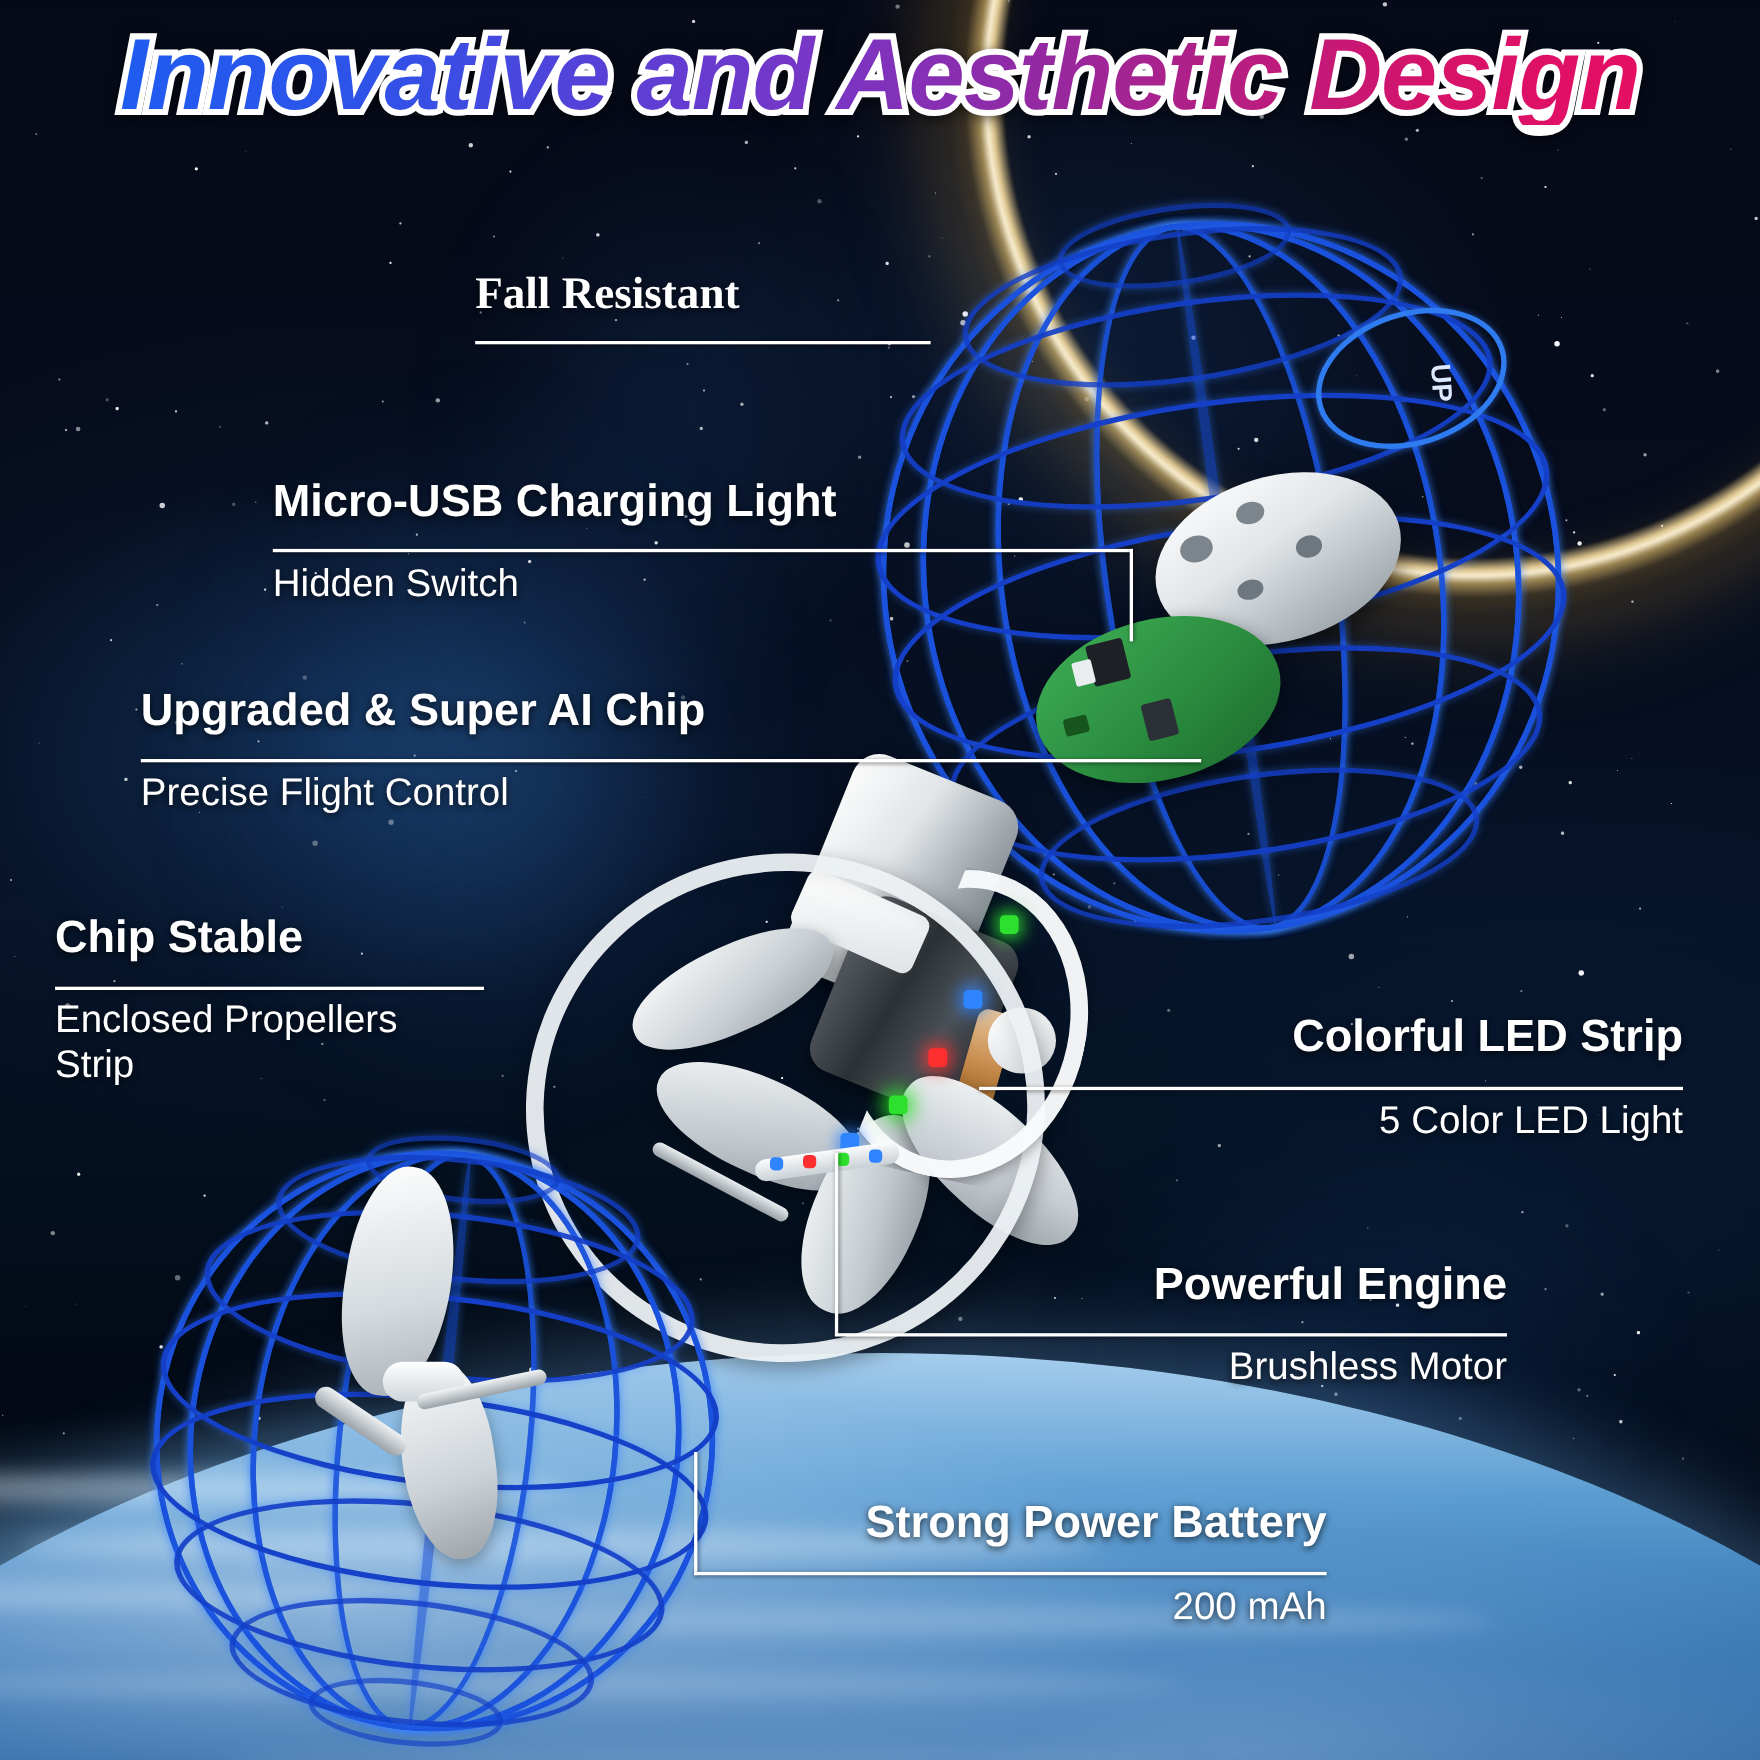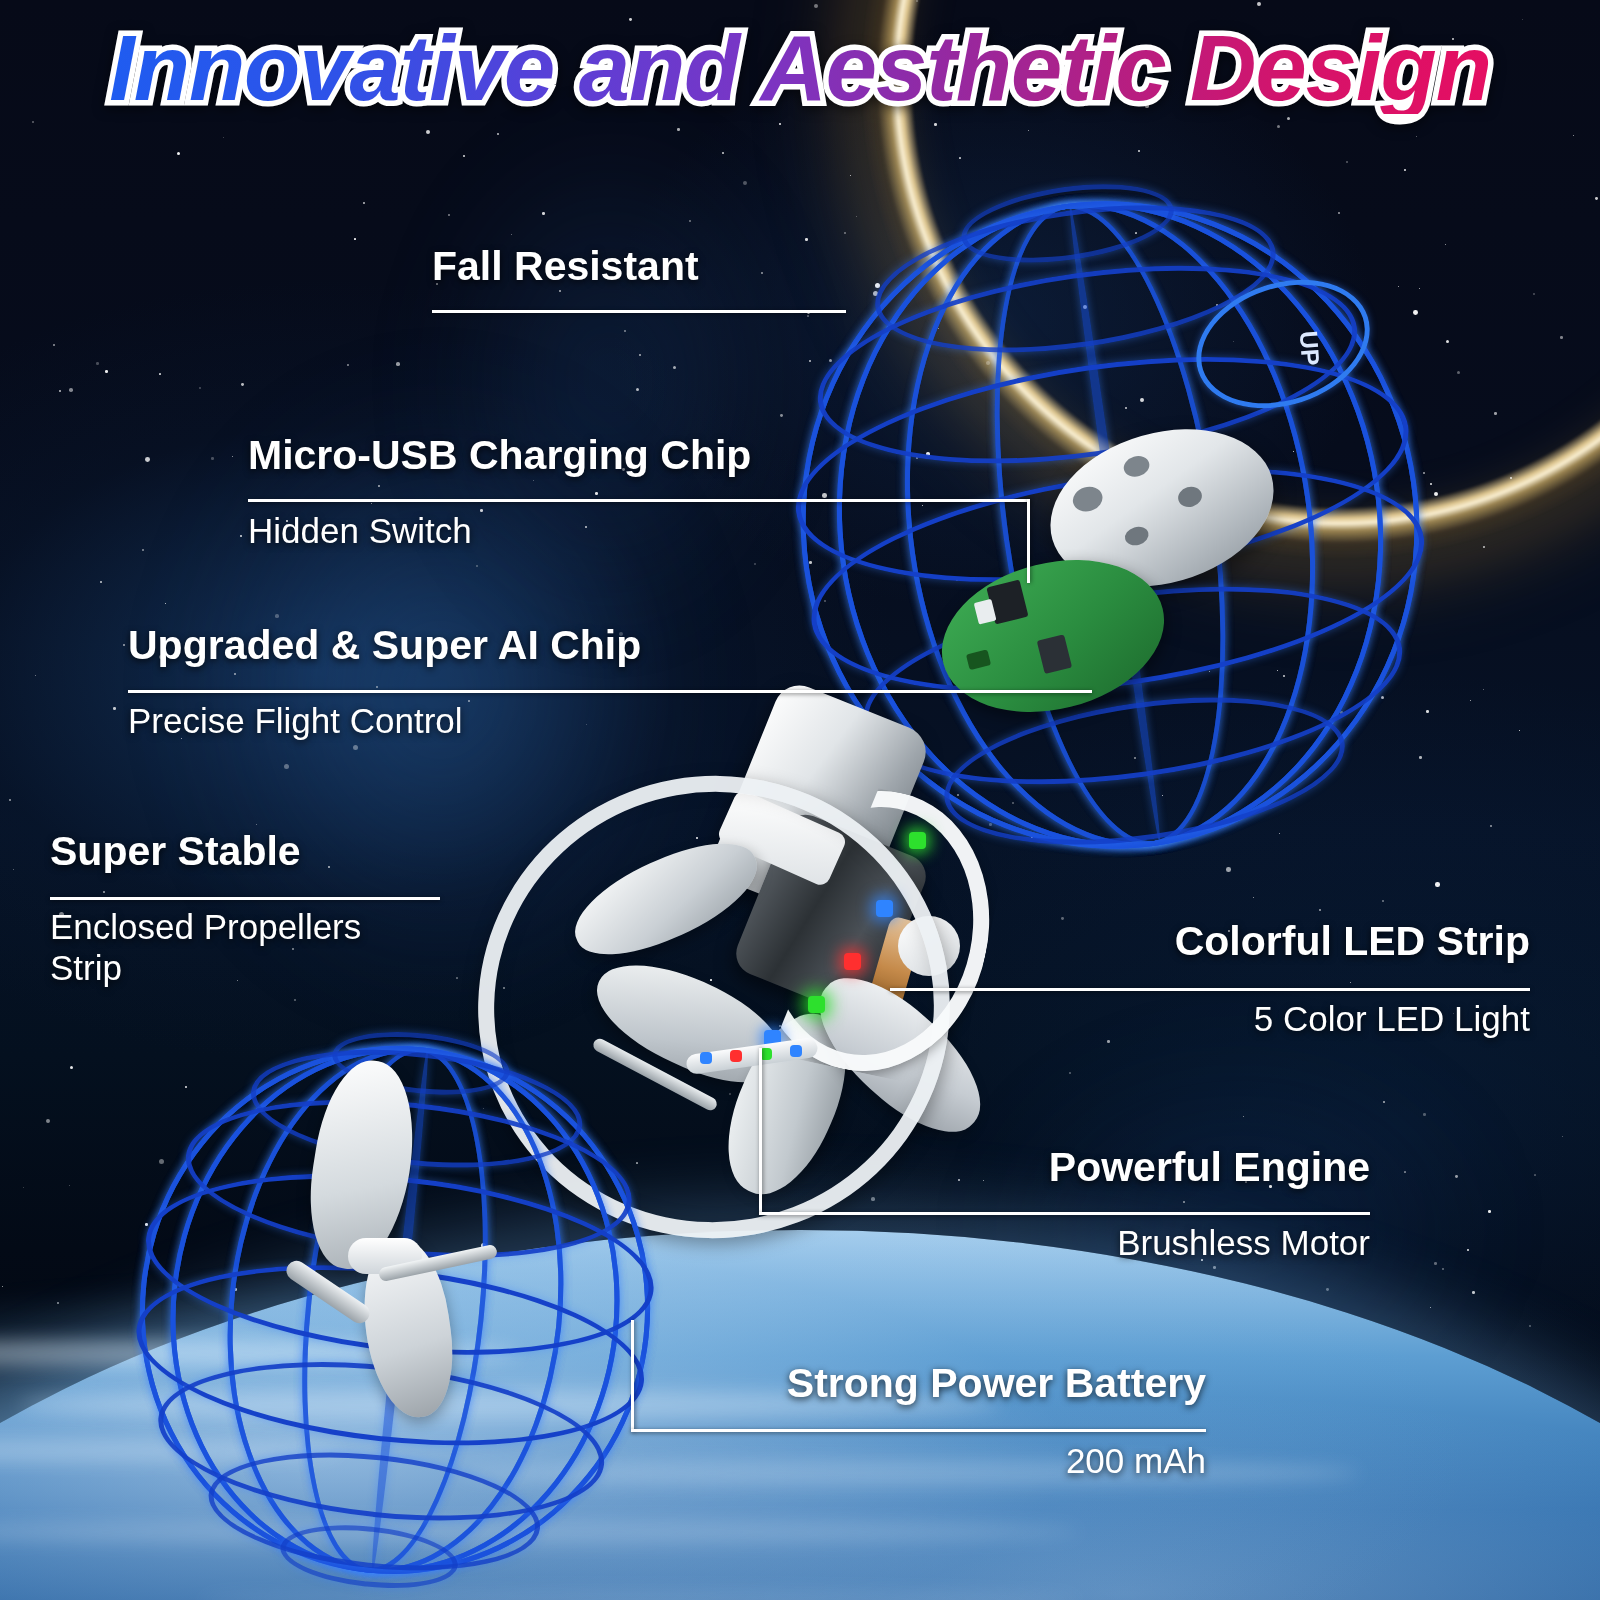--- a/index.html
+++ b/index.html
@@ -510,40 +510,40 @@
   <div class="vrule" style="left:631px;top:1320px;height:112px;"></div>
   <div class="rule" style="left:631px;top:1429px;width:575px;"></div>
 
   <div class="title-outline">
     <span>Innovative and Aesthetic Design</span>
   </div>
   <div class="title-wrap">
     <div class="title">Innovative and Aesthetic Design</div>
   </div>
 
-  <div class="callout" style="left:432px;top:245px;">
+  <div class="callout" style="left:432px;top:245px;font-family:Liberation Serif, serif;">
     <div class="head">Fall Resistant</div>
   </div>
 
   <div class="callout" style="left:248px;top:434px;">
-    <div class="head">Micro-USB Charging Chip</div>
+    <div class="head">Micro-USB Charging Light</div>
   </div>
   <div class="callout" style="left:248px;top:510px;">
     <div class="sub">Hidden Switch</div>
   </div>
 
   <div class="callout" style="left:128px;top:624px;">
     <div class="head">Upgraded &amp; Super AI Chip</div>
   </div>
   <div class="callout" style="left:128px;top:700px;">
     <div class="sub">Precise Flight Control</div>
   </div>
 
   <div class="callout" style="left:50px;top:830px;">
-    <div class="head">Super Stable</div>
+    <div class="head">Chip Stable</div>
   </div>
   <div class="callout" style="left:50px;top:906px;width:350px;">
     <div class="sub">Enclosed Propellers Strip</div>
   </div>
 
   <div class="callout right" style="right:70px;top:920px;">
     <div class="head">Colorful LED Strip</div>
   </div>
   <div class="callout right" style="right:70px;top:998px;">
     <div class="sub">5 Color LED Light</div>

